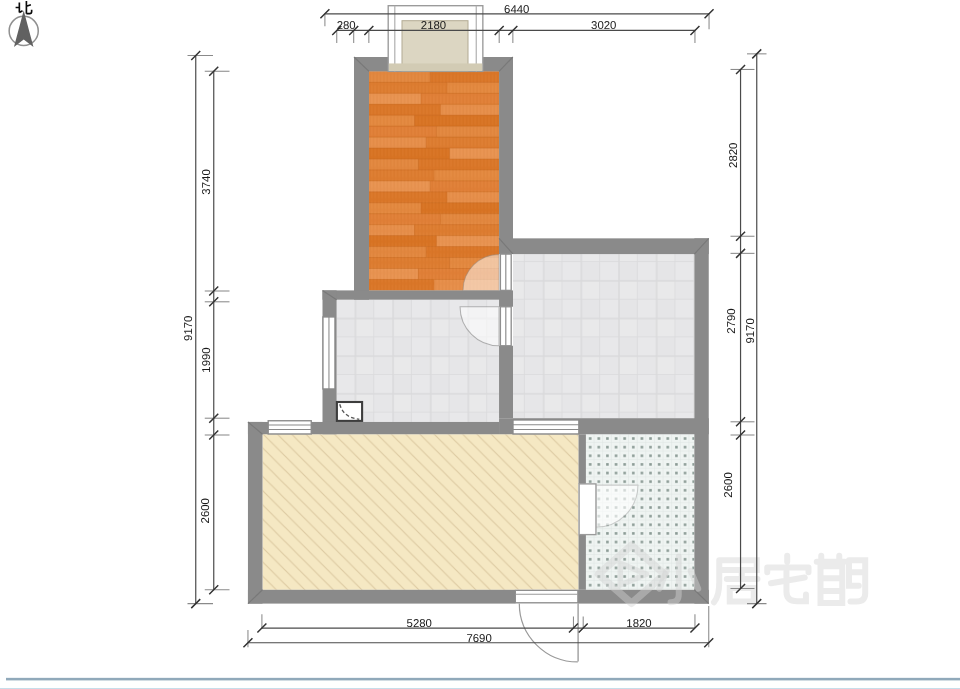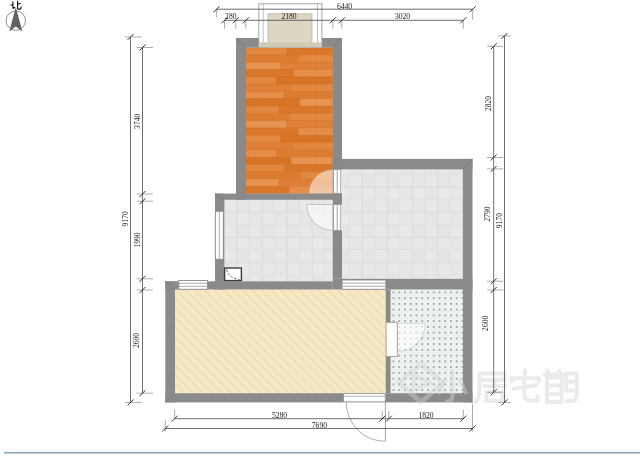--- a/index.html
+++ b/index.html
@@ -1,17 +1,17 @@
 <!DOCTYPE html>
 <html><head>
 <meta charset="utf-8">
 <style>
   html,body{margin:0;padding:0;background:#fff;}
   #page{position:relative;width:640px;height:459px;background:#0369a1;overflow:hidden;
-        font-family:Liberation Serif, serif;}
+        font-family:Liberation Sans, sans-serif;}
   svg{display:block;}
 </style>
 </head>
 <body>
 <div id="page">
 <svg width="640" height="459" viewBox="0 0 640 459">
 <defs>
   <pattern id="wood" width="58" height="58" patternUnits="userSpaceOnUse" x="246" y="47.6">
     <rect x="0" y="0" width="58" height="58" fill="#e08239"></rect>
     <rect x="0" y="0" width="29" height="14.5" fill="#e38945"></rect>

